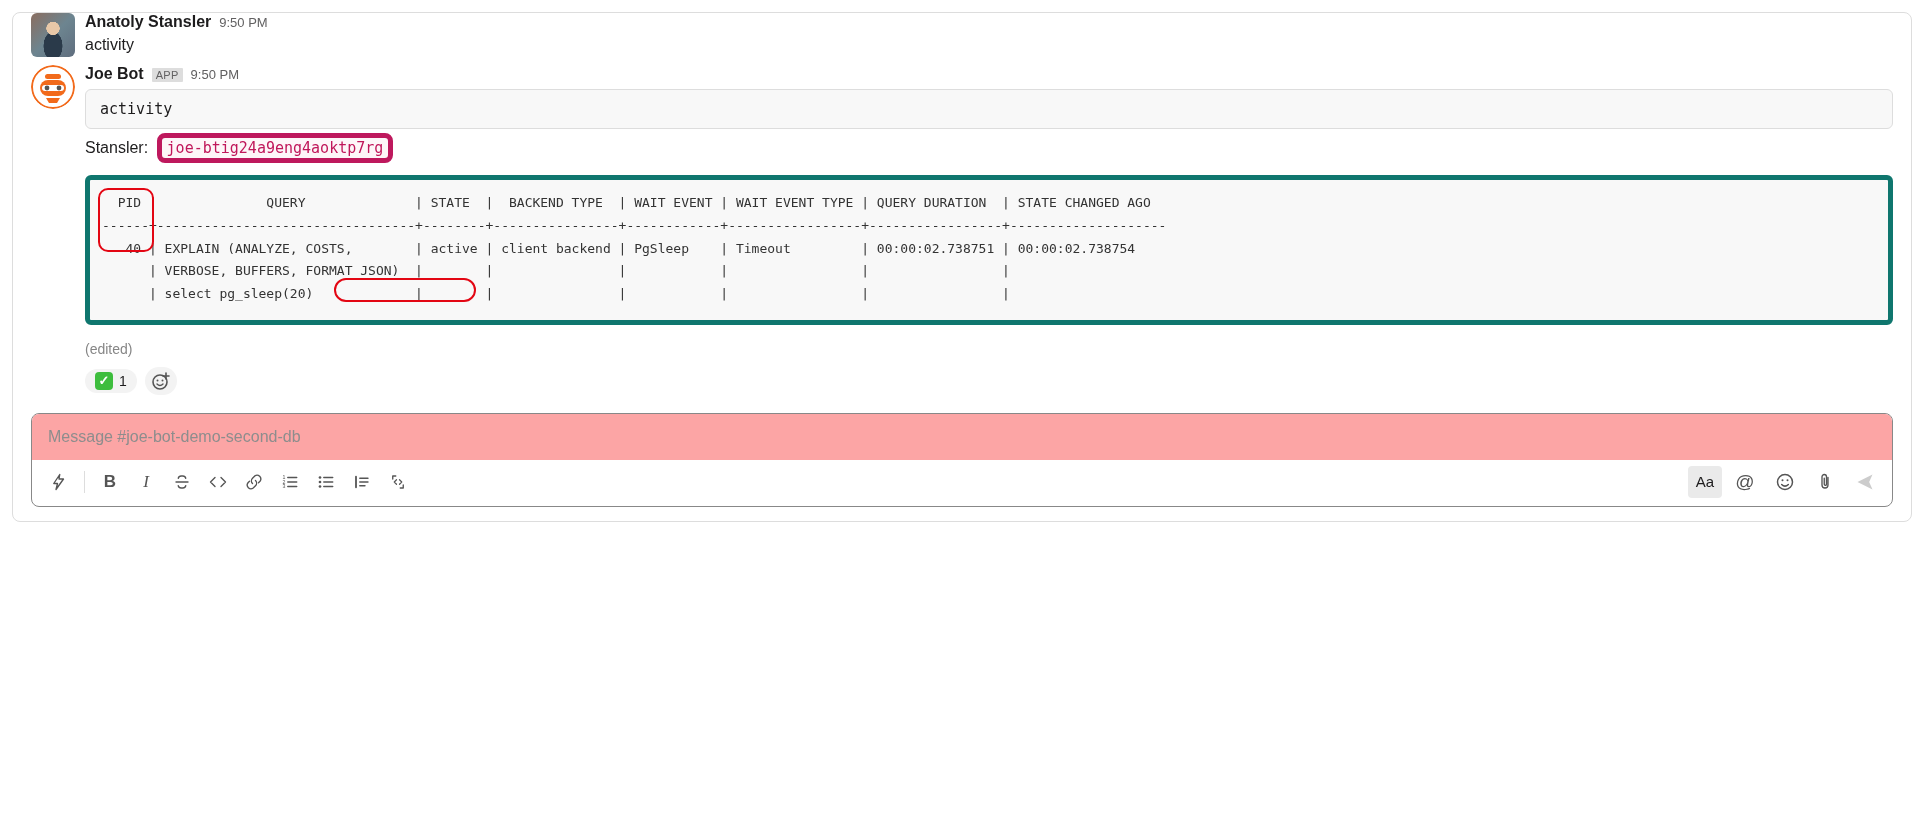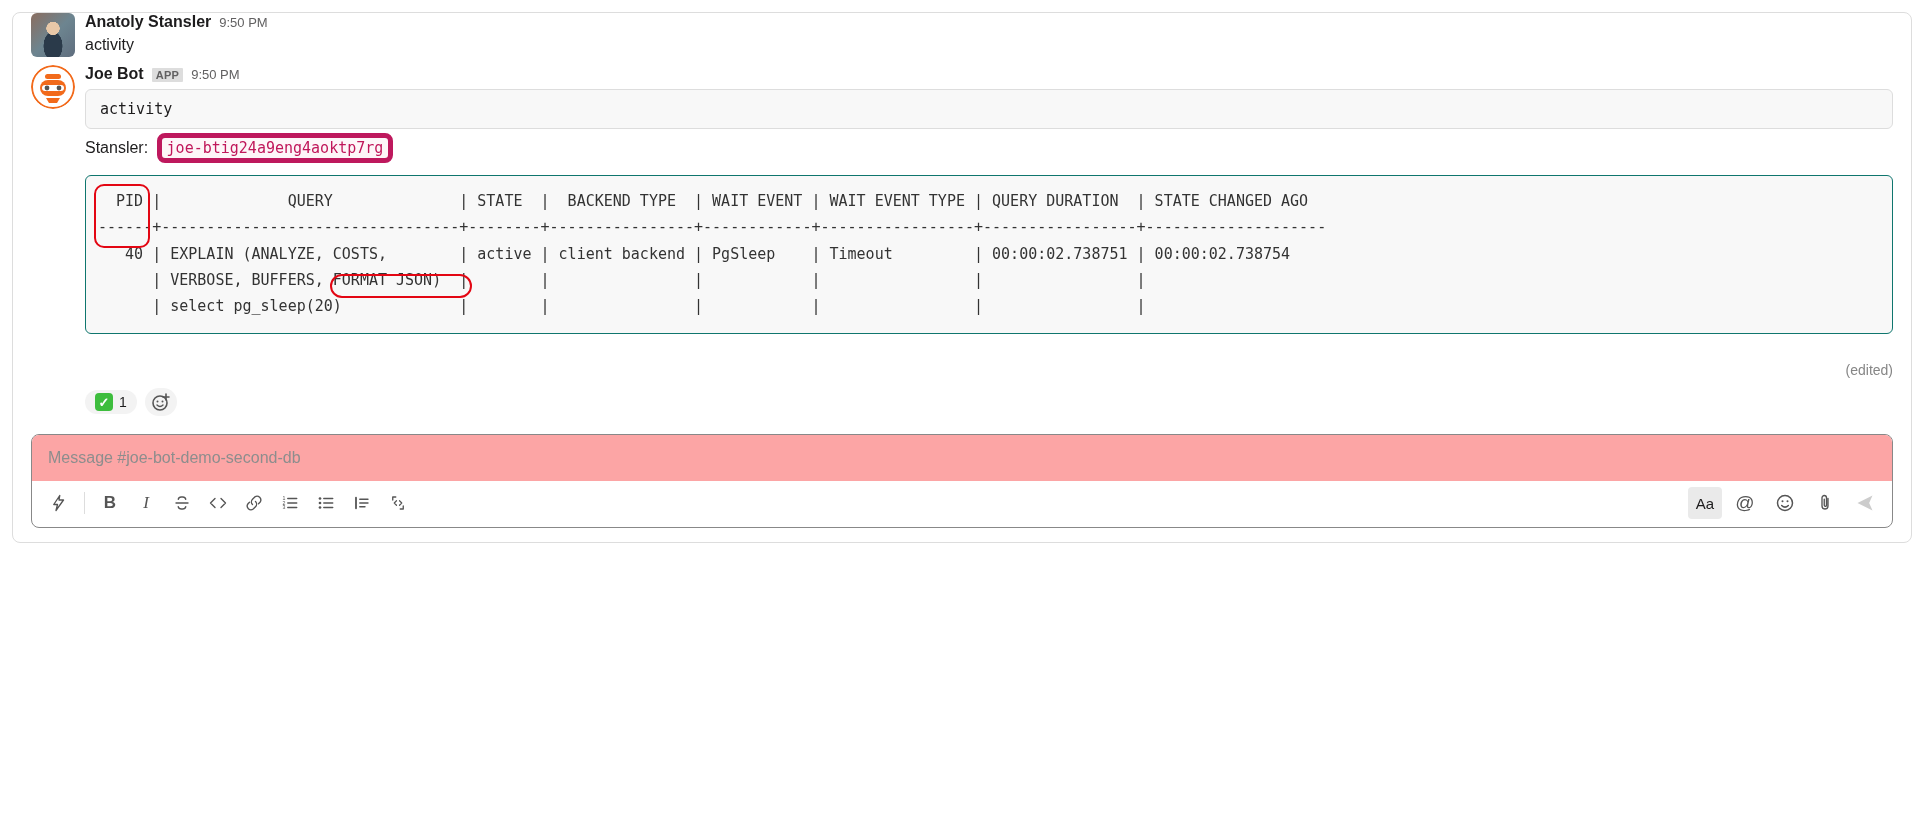--- a/index.html
+++ b/index.html
@@ -44,21 +44,21 @@
       display:flex;align-items:center;justify-content:center;
     }
     .bot-svg { width: 44px; height: 44px; }
     .msg-body { flex: 1; min-width: 0; }
     .msg-header { display: flex; align-items: baseline; gap: 8px; margin-bottom: 2px; }
     .author-name { font-weight: 900; font-size: 16px; color: #1d1c1d; }
     .app-badge {
       background: #ddd;
       color: #616061;
       font-size: 11px;
-      font-weight: 700;
+      font-weight: 400;
       padding: 1px 4px;
       border-radius: 1px;
       letter-spacing: 0.3px;
     }
     .timestamp { color: #616061; font-size: 13px; }
     .msg-text { font-size: 16px; line-height: 1.5; }
     .code-box {
       background: #f8f8f8;
       border: 1px solid #ddd;
       border-radius: 6px;
@@ -76,32 +76,32 @@
       color: #c0175a;
       border: 5px solid #be185d;
       background: #fdf6f8;
       border-radius: 8px;
       padding: 1px 5px;
       font-size: 15px;
     }
     .section-title { font-weight: 900; font-size: 17px; margin-bottom: 6px; }
     .table-box {
       background: #f8f8f8;
-      border: 1px solid #0f766e;
+      border: 5px solid #0f766e;
       border-radius: 6px;
       padding: 12px 12px 14px 12px;
       font-family: ui-monospace, "SF Mono", Menlo, Consolas, monospace;
-      font-size: 15px;
+      font-size: 13px;
       line-height: 1.75;
       color: #333;
       position: relative;
       white-space: pre;
       overflow-x: auto;
     }
-    .edited { color: #868686; font-size: 14px; margin-top: 28px; text-align: right; }
+    .edited { color: #868686; font-size: 14px; margin-top: 16px; }
     .reactions { display: flex; gap: 8px; margin-top: 10px; align-items: center; }
     .reaction-pill {
       display: inline-flex;
       align-items: center;
       gap: 6px;
       background: #f3f3f3;
       border-radius: 14px;
       padding: 3px 10px;
       font-size: 14px;
       cursor: pointer;

